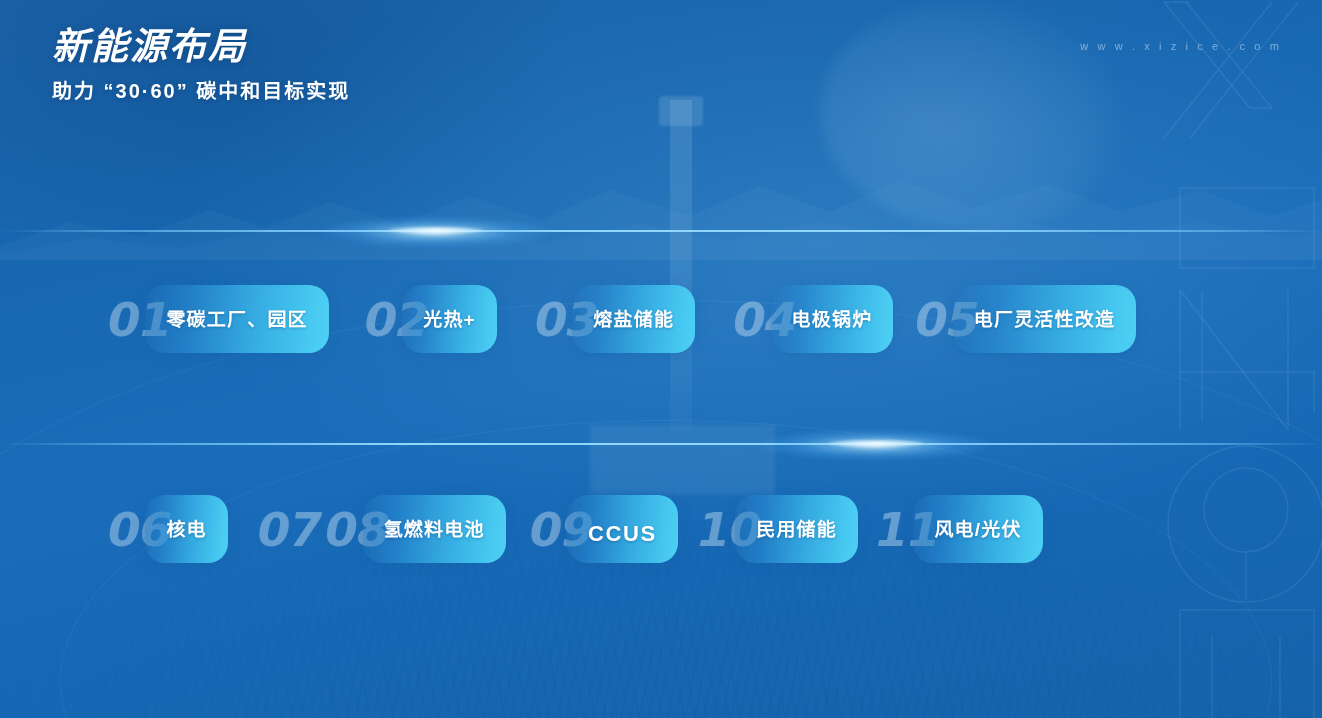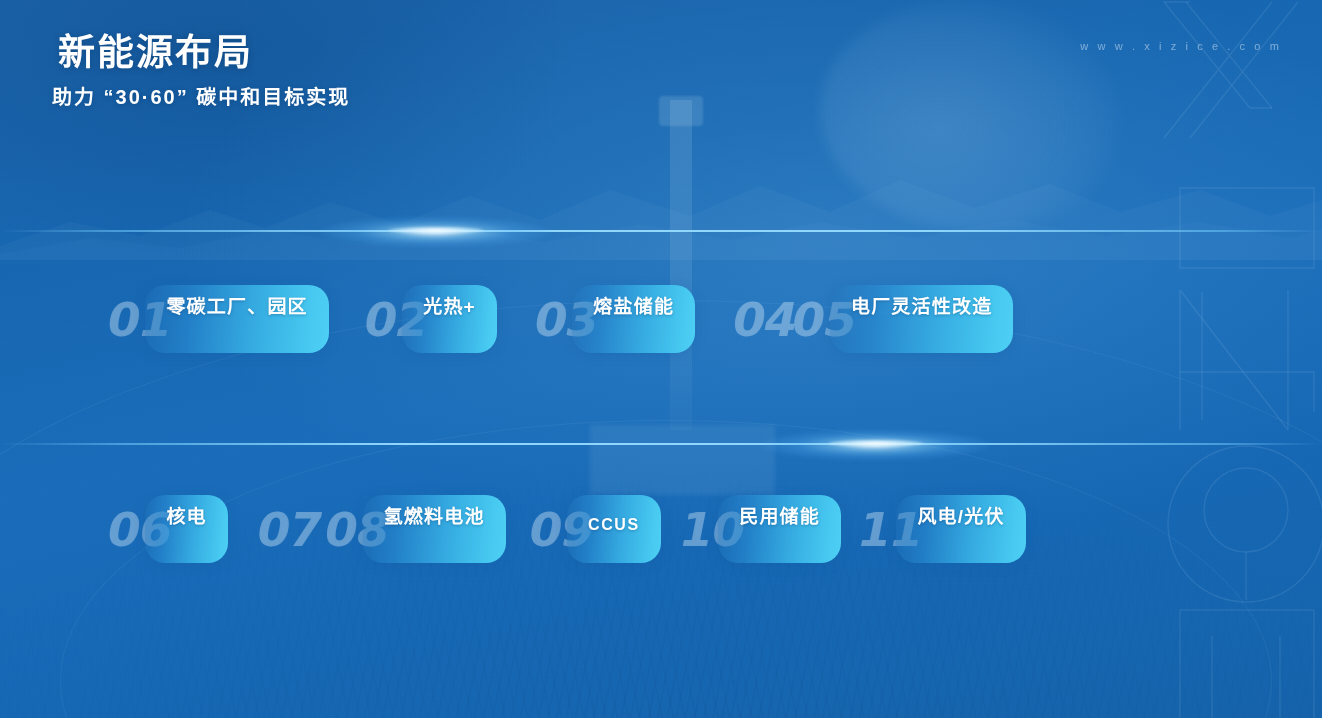--- a/index.html
+++ b/index.html
@@ -118,22 +118,23 @@
     position: absolute;
     left: 52px;
     top: 24px;
   }
   .title {
     color: #ffffff;
     font-size: 37px;
     font-weight: 700;
     letter-spacing: 2px;
     line-height: 1.25;
-    margin: 6px;
+    margin: 0;
     text-shadow: 0 1px 6px rgba(6,40,80,0.35);
+    font-style: italic;
   }
   .subtitle {
     color: #ffffff;
     font-size: 20px;
     font-weight: 700;
     letter-spacing: 2px;
     margin: 9px 16px 0 0;
     line-height: 1.2;
     text-shadow: 0 1px 5px rgba(6,40,80,0.3);
   }
@@ -230,41 +231,42 @@
     text-shadow: 0 0 1px rgba(180,215,240,0.18);
     user-select: none;
   }
 
   .pill {
     position: relative;
     z-index: 2;
     height: 44px;
     border-radius: 20px;
     display: flex;
+    align-items: center;
     padding: 12px 21px;
     background: linear-gradient(95deg,
       rgba(31,110,180,0.30) 0%,
       rgba(40,140,210,0.62) 24%,
       rgba(55,175,228,0.92) 58%,
       rgba(70,200,240,1) 88%,
       rgba(78,208,245,1) 100%);
     box-shadow: 0 2px 12px rgba(20,90,160,0.25);
   }
   .pill-label {
     color: #ffffff;
     font-size: 19px;
     font-weight: 700;
     letter-spacing: 1.2px;
     white-space: nowrap;
     text-shadow: 0 1px 3px rgba(10,60,110,0.35);
     line-height: 1;
   }
   .pill-label.latin {
     letter-spacing: 1.6px;
-    font-size: 16px;
+    font-size: 22px;
     margin-top: 10px;
   }
 </style>
 </head>
 <body>
 
 <div id="slide">
 
   <div class="bg-photo">
     <div class="sun-blob"></div>
@@ -343,20 +345,23 @@
         </div>
       </div>
       <div class="item" style="margin-left: 38px;">
         <span class="item-num">03</span>
         <div class="pill">
           <span class="pill-label">熔盐储能</span>
         </div>
       </div>
       <div class="item" style="margin-left: 38px;">
         <span class="item-num">04</span>
+        <div class="pill">
+          <span class="pill-label">电极锅炉</span>
+        </div>
       </div>
       <div class="item" style="margin-left: 22px;">
         <span class="item-num">05</span>
         <div class="pill">
           <span class="pill-label">电厂灵活性改造</span>
         </div>
       </div>
     </div>
   <div class="row" id="row-2" style="padding-left: 108px;">
       <div class="item">

